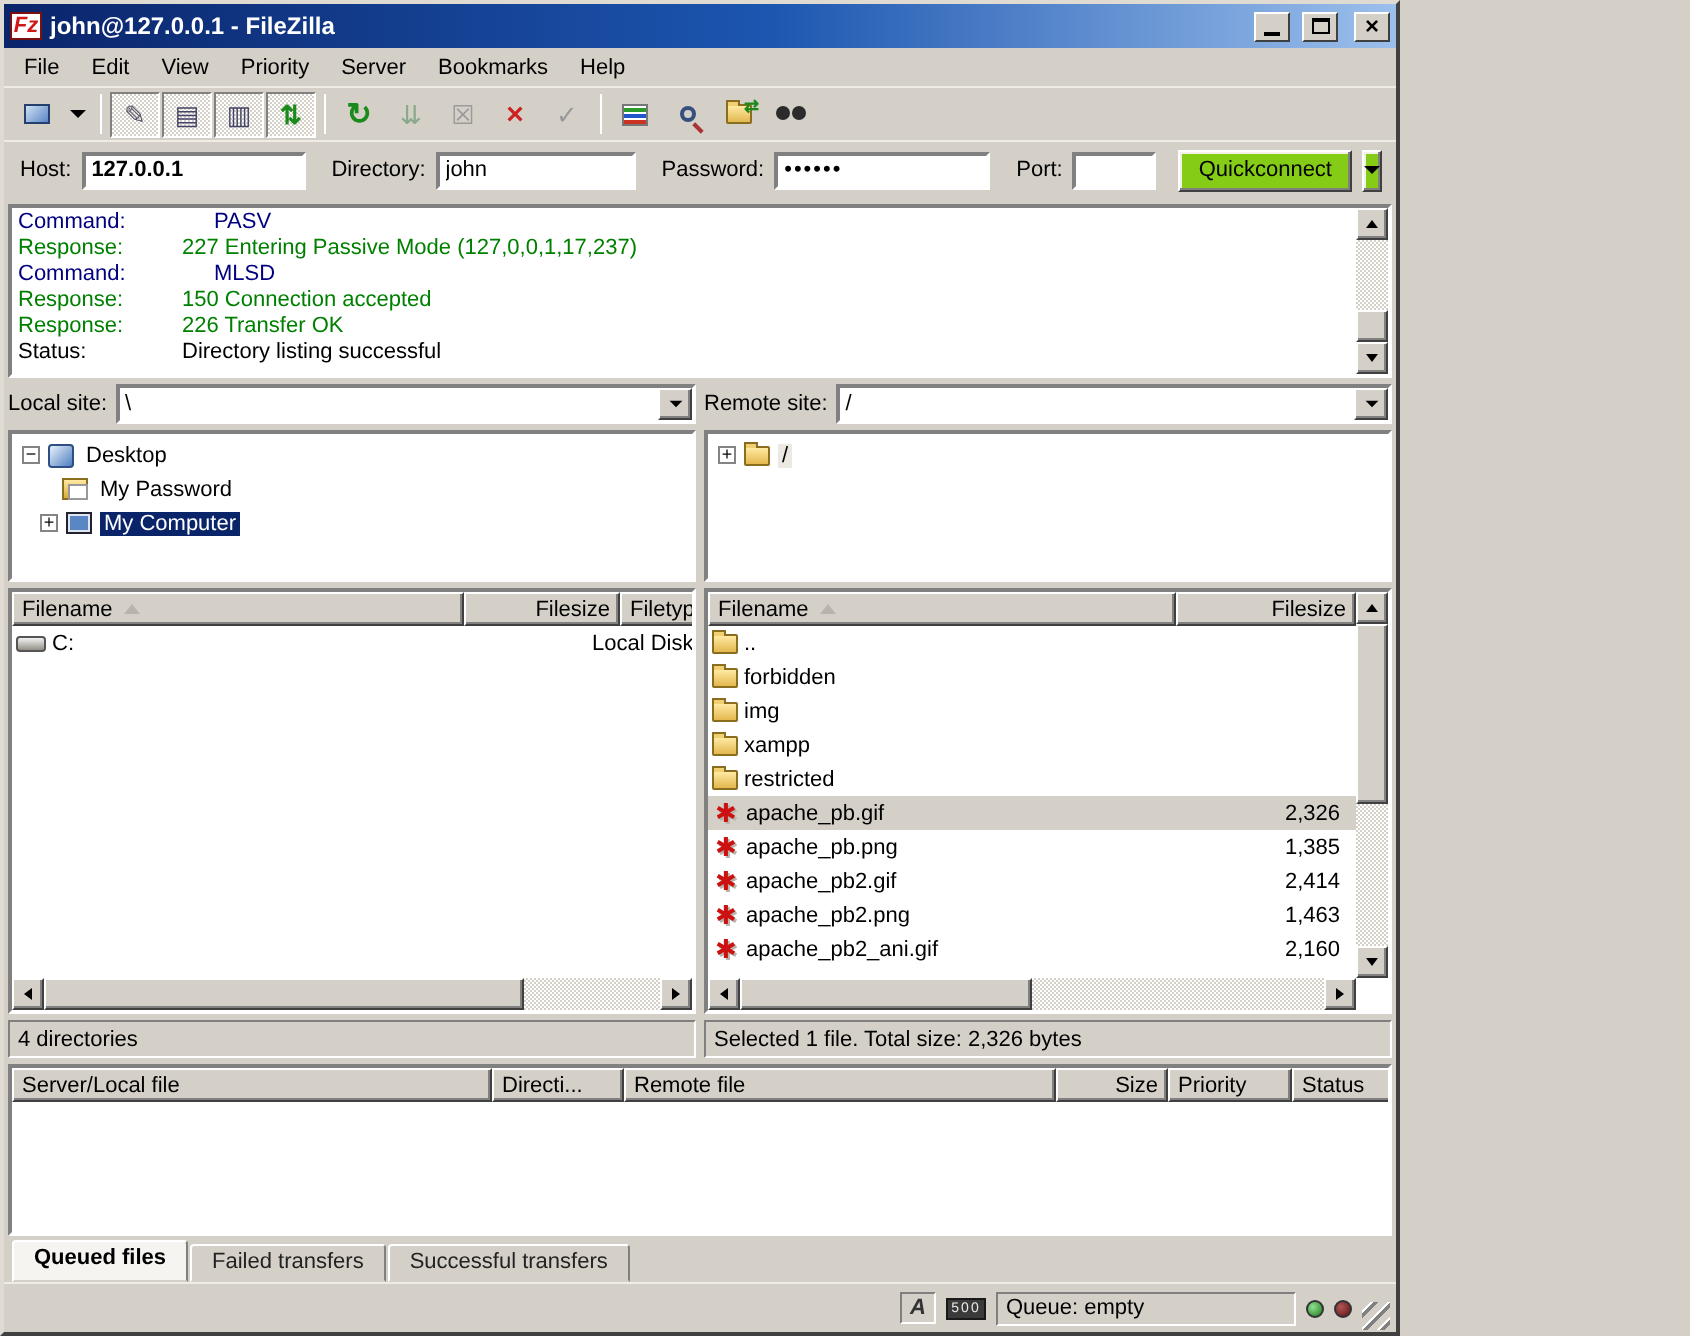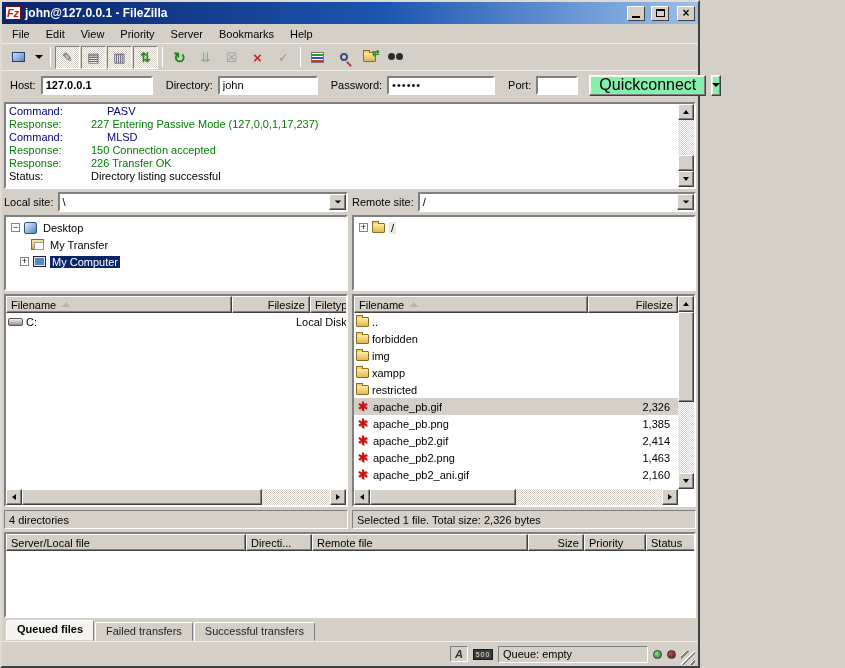--- a/index.html
+++ b/index.html
@@ -38,22 +38,22 @@
   .mag-ic::after{content:"";position:absolute;width:2px;height:6px;background:#a33;left:6px;top:6px;transform:rotate(-45deg);}
   .binoc-ic{width:15px;height:8px;position:relative;}
   .binoc-ic::before,.binoc-ic::after{content:"";position:absolute;top:0;width:7px;height:7px;border-radius:50%;background:#2b2b2b;}
   .binoc-ic::before{left:0;} .binoc-ic::after{right:0;}
   .syncfold{position:relative;width:14px;height:11px;}
   .syncfold .arrow{position:absolute;right:-3px;top:-4px;color:#1a8a1a;font-size:9px;font-weight:bold;}
   
   .quickbar{height:29px;flex:0 0 29px;display:flex;align-items:center;gap:5px;padding:4px 8px;border-top:1px solid #efece6;}
   .qinput{height:19px;border:2px solid;border-color:#808080 #fff #fff #808080;background:#fff;
     font-family:"Liberation Sans",sans-serif;font-size:11px;padding:0 3px;}
-  .btn{height:21px;background:#86efac;border:1px solid;border-color:#fff #404040 #404040 #fff;
-    box-shadow:inset -1px -1px 0 #808080,inset 1px 1px 0 #f4f1ea;padding:0 9px;font-size:16px;
+  .btn{height:21px;background:#84cc16;border:1px solid;border-color:#fff #404040 #404040 #fff;
+    box-shadow:inset -1px -1px 0 #808080,inset 1px 1px 0 #f4f1ea;padding:0 9px;font-size:11px;
     display:flex;align-items:center;}
   .btn-dd{width:17px;padding:0;justify-content:center;}
   
   .log{height:87px;flex:0 0 87px;margin:3px 2px 0 2px;background:#fff;border:2px solid;
     border-color:#808080 #fff #fff #808080;position:relative;overflow:hidden;padding:1px 20px 1px 3px;}
   .log-line{display:flex;line-height:13px;white-space:nowrap;}
   .log-label{width:82px;flex:0 0 82px;}
   .t-command{color:#000080;gap:16px;} .t-response{color:#008000;} .t-status{color:#000;}
   
   .sb-btn{width:16px;height:16px;flex:0 0 16px;background:#d4d0c8;border:1px solid;border-color:#fff #404040 #404040 #fff;
@@ -295,21 +295,21 @@
       </div>
       <div class="treebox">
         <div class="trow">
           <span class="exp minus"></span>
           <span class="desktop-ic"></span>
           <span class="lbl">Desktop</span>
         </div>
         <div class="trow">
           <span class="indent"></span>
           <span class="mydocs-ic"></span>
-          <span class="lbl">My Transfer</span>
+          <span class="lbl">My Password</span>
         </div>
         <div class="trow sel">
           <span class="indent" style="width:5px;flex-basis:5px"></span>
           <span class="exp plus"></span>
           <span class="computer-ic"></span>
           <span class="lbl">My Computer</span>
         </div>
       </div>
       <div class="listwrap">
         <div class="lheader">

